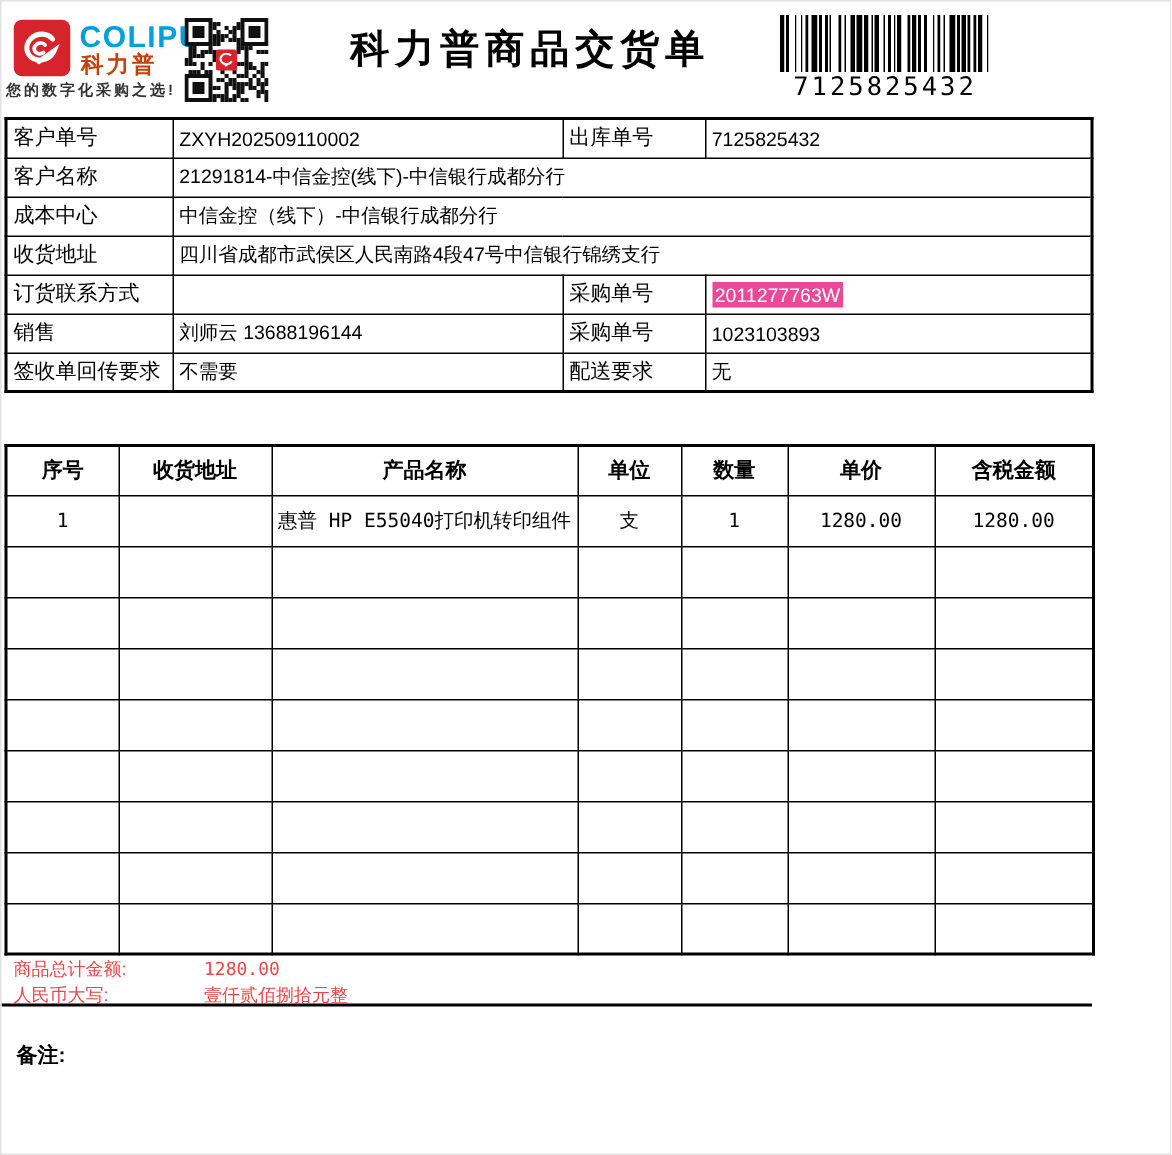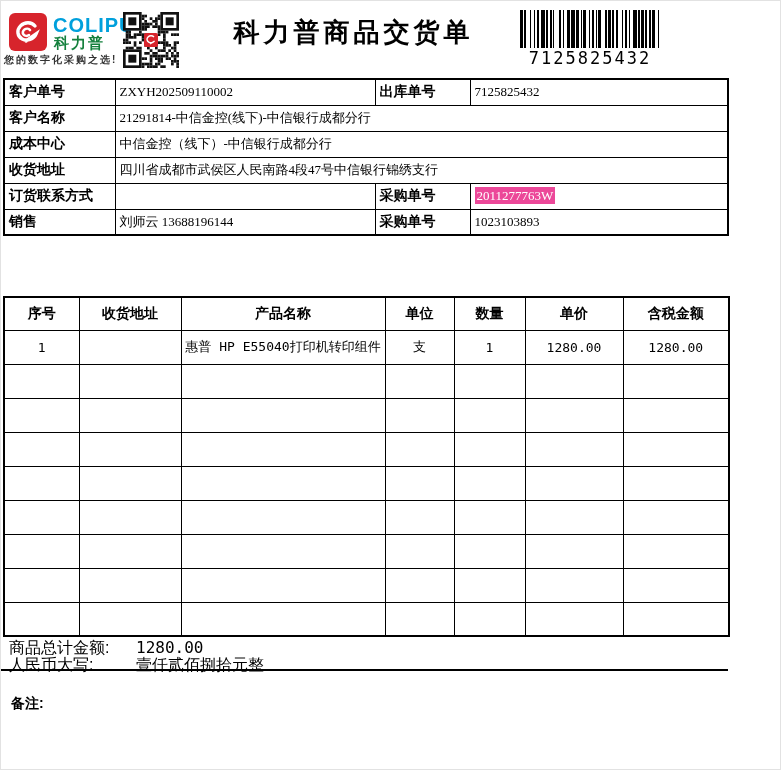--- a/index.html
+++ b/index.html
@@ -31,50 +31,50 @@
     text-align:center; font-family:"DejaVu Sans Mono", monospace;
     font-size:17px; letter-spacing:2px; margin-top:0px; color:#000;
   }
 
   
   table { border-collapse:collapse; table-layout:fixed; position:absolute; background:#fff; }
   .info  { left:2px; top:77px;  width:724px; border:2px solid #000; }
   .items { left:2px; top:295px; width:725px; border:2px solid #000; }
   td, th { border:1px solid #000; overflow:hidden; white-space:nowrap; }
   .info td { height:26px; font-size:13px; padding:1px 4px; vertical-align:middle; }
-  .info td.lbl { font-weight:bold; font-size:14px; }
-  .info td.val { font-family:Liberation Serif, serif; font-size:13px; }
+  .info td.lbl { font-weight:normal; font-size:14px; }
+  .info td.val { font-family:Liberation Sans, sans-serif; font-size:13px; }
   .hl { color:#fff; padding:1px 2px; }
   .items th { height:33px; font-size:14px; font-weight:bold; text-align:center; vertical-align:middle; }
   .items td { height:34px; font-size:13px; text-align:center; vertical-align:middle;
               font-family:"DejaVu Sans Mono", monospace; }
 
   
-  .sum-line { position:absolute; font-size:16px; color:#000000; }
+  .sum-line { position:absolute; font-size:12px; color:#ef4444; }
   .sum-lbl  { display:inline-block; width:127px; }
   .sum-val  { font-family:"DejaVu Sans Mono", monospace; }
   #sum1 { left:8px; top:637px; }
   #sum2 { left:8px; top:654px; }
   .rule { position:absolute; left:0; top:668px; width:727px; height:0; border-top:2px solid #000; }
   .remark { position:absolute; left:10px; top:694px; font-size:14px; font-weight:bold; }
 </style>
 </head>
 <body>
 
 <div class="page">
 
   <div class="logo-mark">
     <svg width="38" height="38" viewBox="0 0 38 38">
       <rect x="0" y="0" width="38" height="38" rx="6" id="logo-rect" fill="#D7242C"></rect>
       <path d="M 26 13 A 9.5 8.5 -20 1 0 27 21 L 17 28" fill="none" stroke="#fff" stroke-width="3.4" stroke-linecap="round"></path>
       <path d="M 21 17 A 4 3.5 -20 1 0 20 22" fill="none" stroke="#fff" stroke-width="2.6" stroke-linecap="round"></path>
     </svg>
   </div>
   <div class="brand" style="color: rgb(0, 160, 220);">COLIPU</div>
-  <div class="brand-cn" style="color: #15803d;">科力普</div>
+  <div class="brand-cn" style="color: #c2410c;">科力普</div>
   <div class="tagline">您的数字化采购之选!</div>
 
   <div class="qr"><svg id="qr-svg" width="56" height="56" viewBox="0 0 56 56">
         <rect x="18.7" y="2.7" width="2.7" height="2.7" fill="#111"></rect>
         <rect x="21.3" y="2.7" width="2.7" height="2.7" fill="#111"></rect>
         <rect x="34.7" y="2.7" width="2.7" height="2.7" fill="#111"></rect>
         <rect x="18.7" y="5.3" width="2.7" height="2.7" fill="#111"></rect>
         <rect x="26.7" y="5.3" width="2.7" height="2.7" fill="#111"></rect>
         <rect x="32.0" y="5.3" width="2.7" height="2.7" fill="#111"></rect>
         <rect x="34.7" y="5.3" width="2.7" height="2.7" fill="#111"></rect>
@@ -336,20 +336,26 @@
           <td class="val"></td>
           <td class="lbl">采购单号</td>
           <td class="val"><span class="hl" style="background: #ec4899;">2011277763W</span></td>
         </tr>
         <tr>
           <td class="lbl">销售</td>
           <td class="val">刘师云 13688196144</td>
           <td class="lbl">采购单号</td>
           <td class="val">1023103893</td>
         </tr>
+        <tr>
+          <td class="lbl">签收单回传要求</td>
+          <td class="val">不需要</td>
+          <td class="lbl">配送要求</td>
+          <td class="val">无</td>
+        </tr>
       </tbody>
   </table>
 
   <table class="items" id="items-table">
     <colgroup>
       <col style="width:75px">
         <col style="width:102px">
         <col style="width:204px">
         <col style="width:69px">
       <col style="width:71px">

